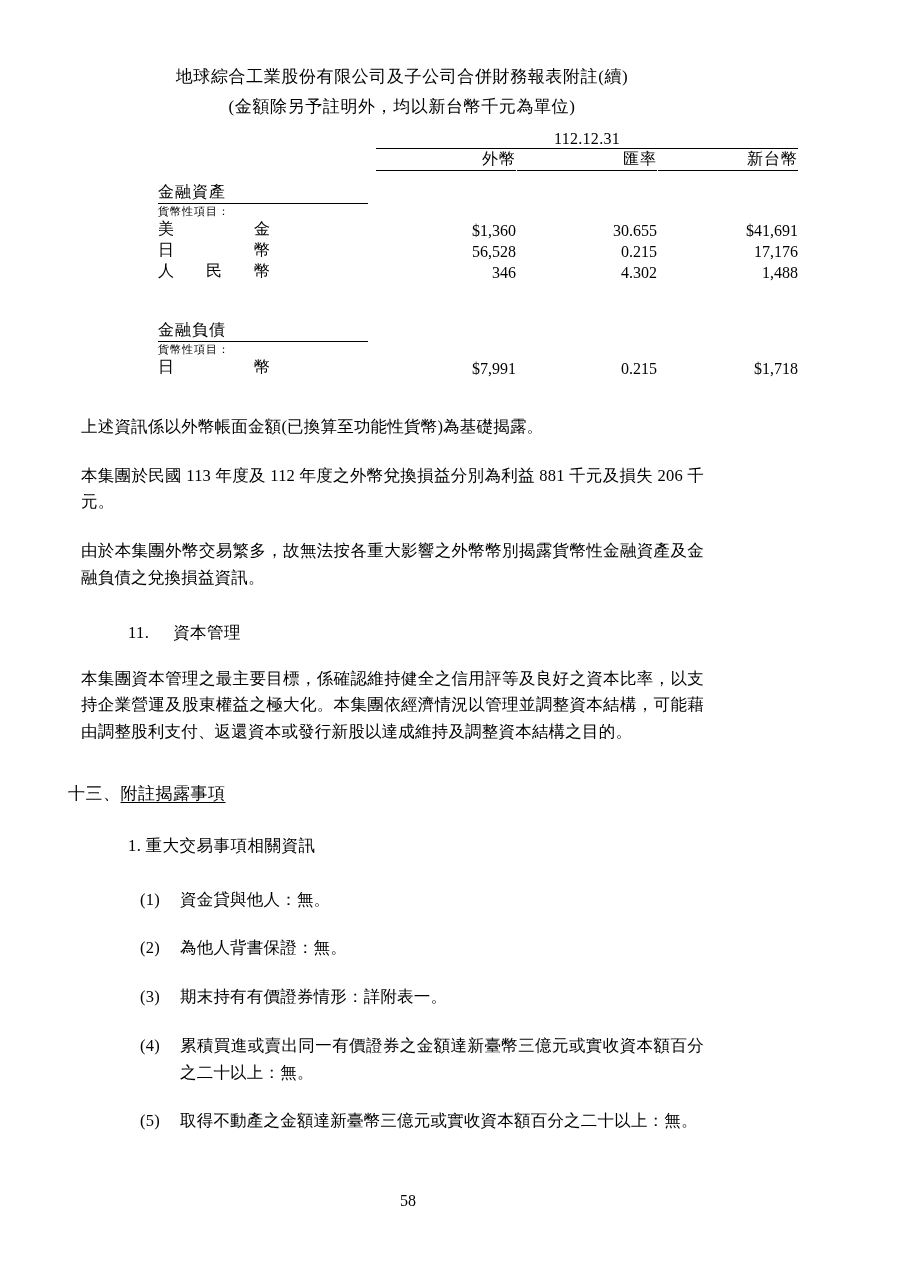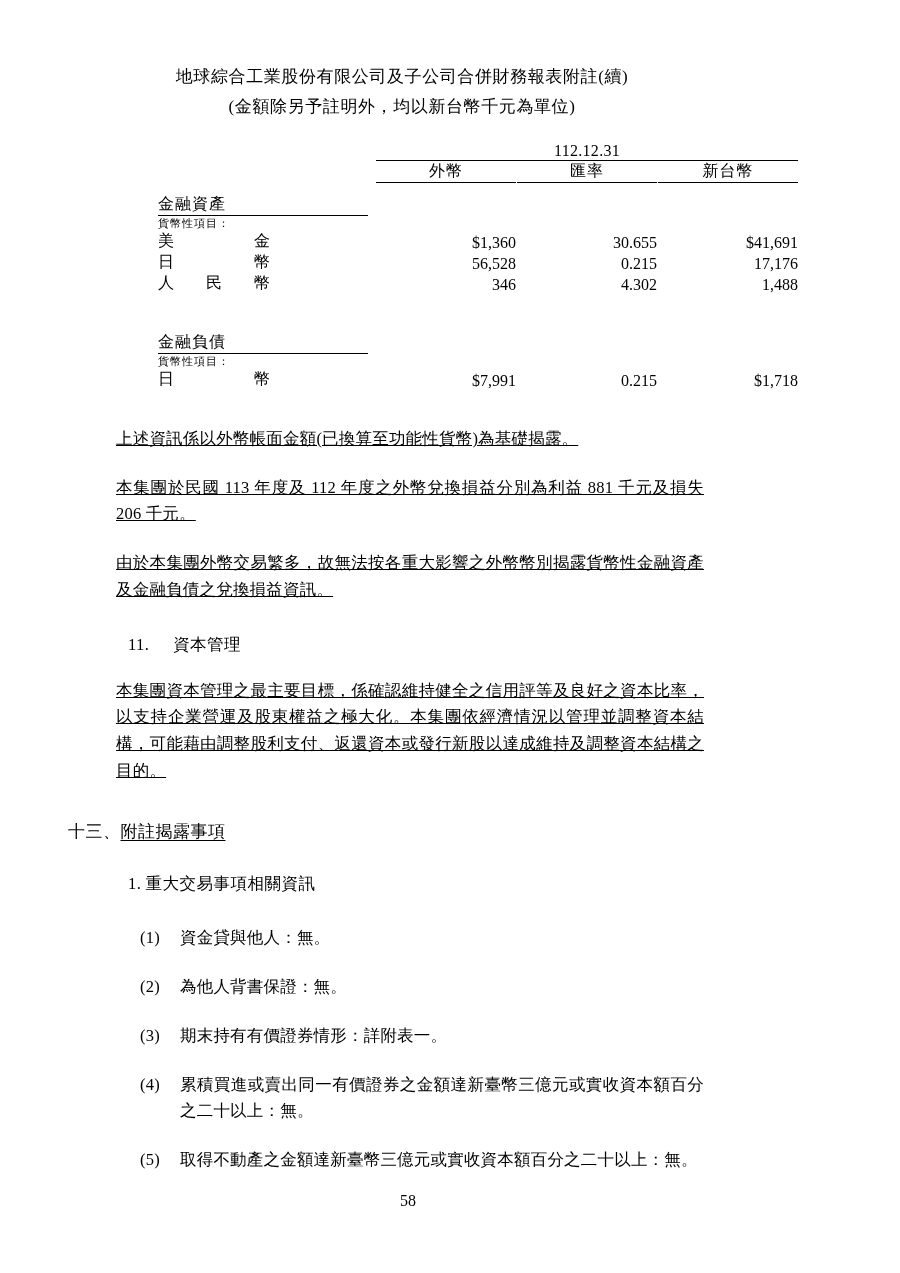--- a/index.html
+++ b/index.html
@@ -30,21 +30,21 @@
     line-height: 1.75;
   }
   .doc-header .line {
     font-size: 17px;
     letter-spacing: 0.6px;
     white-space: nowrap;
   }
 
   
   .fx-table-wrap {
-    margin-top: 20px;
+    margin-top: 8px;
     padding-left: 158px;
     padding-right: 100px;
   }
   table.fx {
     border-collapse: collapse;
     width: 640px;
     table-layout: fixed;
     font-size: 16px;
   }
   table.fx td, table.fx th {
@@ -67,20 +67,21 @@
   }
   .hdr-cell {
     text-align: center;
     font-size: 16px;
     padding-top: 3px;
     padding-bottom: 3px;
     letter-spacing: 1px;
   }
   .hdr-underline {
     border-bottom: 1.3px solid #000;
+    text-align: right;
   }
 
   .sect-title {
     font-size: 16px;
     letter-spacing: 1px;
     padding-top: 12px;
     border-bottom: 1.2px solid #000;
     display: block;
     width: 210px;
   }
@@ -106,23 +107,22 @@
   td.num {
     text-align: right;
     font-size: 16px;
     padding-top: 2px;
     padding-right: 8px;
   }
   tr.spacer td { height: 26px; }
 
   
   .body-block {
-    padding-left: 116px;
+    padding-left: 81px;
     padding-right: 100px;
-    text-decoration: underline;
   }
   p.para {
     font-size: 16.5px;
     line-height: 1.62;
     margin: 0;
     padding: 0;
     text-align: justify;
     letter-spacing: 0.2px;
   }
   .gap-sm { height: 22px; }

